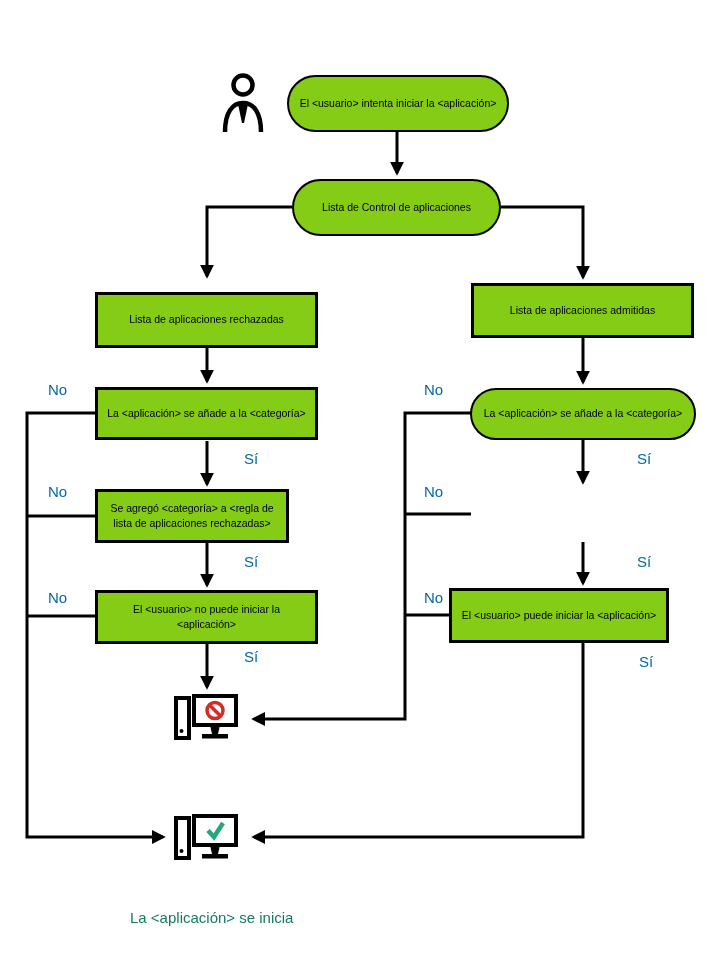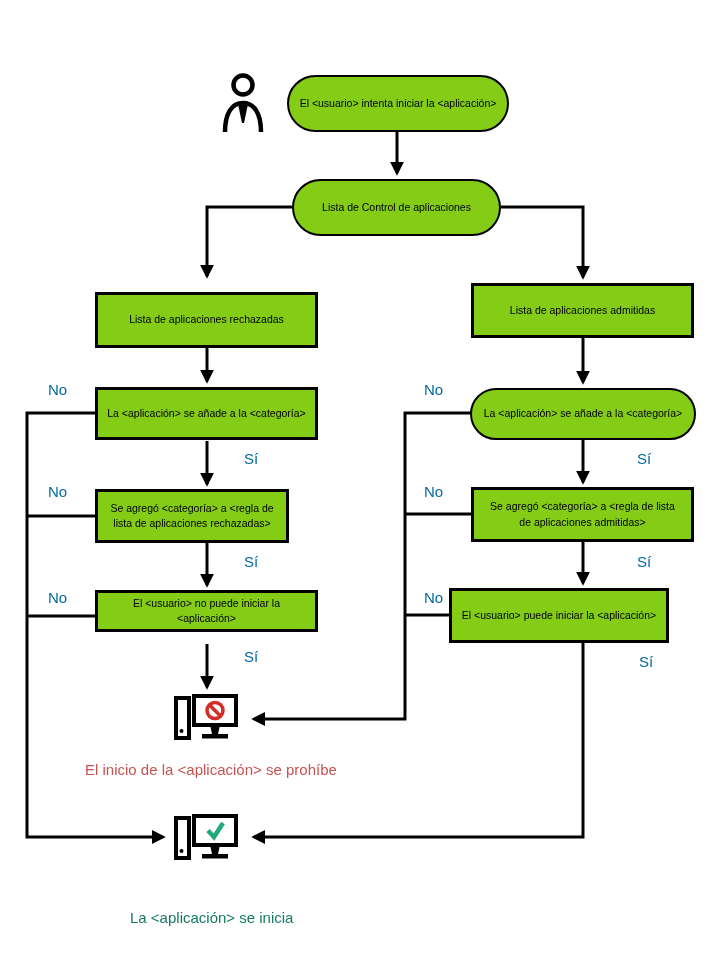--- a/index.html
+++ b/index.html
@@ -71,23 +71,22 @@
   <div class="node" style="left:95px; top:292px; width:223px; height:56px;">Lista de aplicaciones rechazadas</div>
 
   <div class="node" style="left:471px; top:283px; width:223px; height:55px;">Lista de aplicaciones admitidas</div>
 
   <div class="node" style="left:95px; top:387px; width:223px; height:53px;">La &lt;aplicación&gt; se añade a la &lt;categoría&gt;</div>
 
   <div class="node stadium" style="left:470px; top:388px; width:226px; height:52px; padding:3px 5px;">La &lt;aplicación&gt; se añade a la &lt;categoría&gt;</div>
 
   <div class="node" style="left:95px; top:489px; width:194px; height:54px;">Se agregó &lt;categoría&gt; a &lt;regla de lista de aplicaciones rechazadas&gt;</div>
 
-  <div class="node" style="left:471px; top:487px; width:223px; height:55px;">Se agregó &lt;categoría&gt; a &lt;regla de lista de aplicaciones admitidas&gt;</div>
 
-  <div class="node" style="left:95px; top:590px; width:223px; height:42px;">El &lt;usuario&gt; no puede iniciar la &lt;aplicación&gt;</div>
+  <div class="node" style="left:95px; top:590px; width:223px; height:54px;">El &lt;usuario&gt; no puede iniciar la &lt;aplicación&gt;</div>
 
   <div class="node" style="left:449px; top:588px; width:220px; height:55px;">El &lt;usuario&gt; puede iniciar la &lt;aplicación&gt;</div>
 
   <span class="edge-label" style="left:48px; top:381px;">No</span>
   <span class="edge-label" style="left:48px; top:483px;">No</span>
   <span class="edge-label" style="left:48px; top:589px;">No</span>
   <span class="edge-label" style="left:424px; top:381px;">No</span>
   <span class="edge-label" style="left:424px; top:483px;">No</span>
   <span class="edge-label" style="left:424px; top:589px;">No</span>
 
@@ -103,21 +102,20 @@
     <circle cx="8.5" cy="38" r="2" fill="#000"></circle>
     <rect x="21" y="3" width="42" height="29" fill="#fff" stroke="#000" stroke-width="4"></rect>
     <path d="M37 32 L47 32 L45 41 L39 41 Z" fill="#000"></path>
     <rect x="29" y="41" width="26" height="4.5" fill="#000"></rect>
     <g>
       <circle class="prohibit-stroke" cx="42" cy="17.5" r="8" fill="none" stroke-width="3.5"></circle>
       <line class="prohibit-stroke" x1="36.5" y1="12" x2="47.5" y2="23" stroke-width="3.5"></line>
     </g>
   </svg>
 
-  <div class="outcome prohibited" style="left:85px; top:761px;">El inicio de la &lt;aplicación&gt; se prohíbe</div>
 
   <svg class="icon" style="left:173px; top:813px;" width="66" height="50" viewBox="0 0 66 50">
     <rect x="3" y="5" width="13" height="40" fill="#fff" stroke="#000" stroke-width="4"></rect>
     <circle cx="8.5" cy="38" r="2" fill="#000"></circle>
     <rect x="21" y="3" width="42" height="29" fill="#fff" stroke="#000" stroke-width="4"></rect>
     <path d="M37 32 L47 32 L45 41 L39 41 Z" fill="#000"></path>
     <rect x="29" y="41" width="26" height="4.5" fill="#000"></rect>
     <g>
       <path class="check-stroke" d="M35 17.5 L41 24 L50 10" fill="none" stroke-width="4.5"></path>
     </g>

